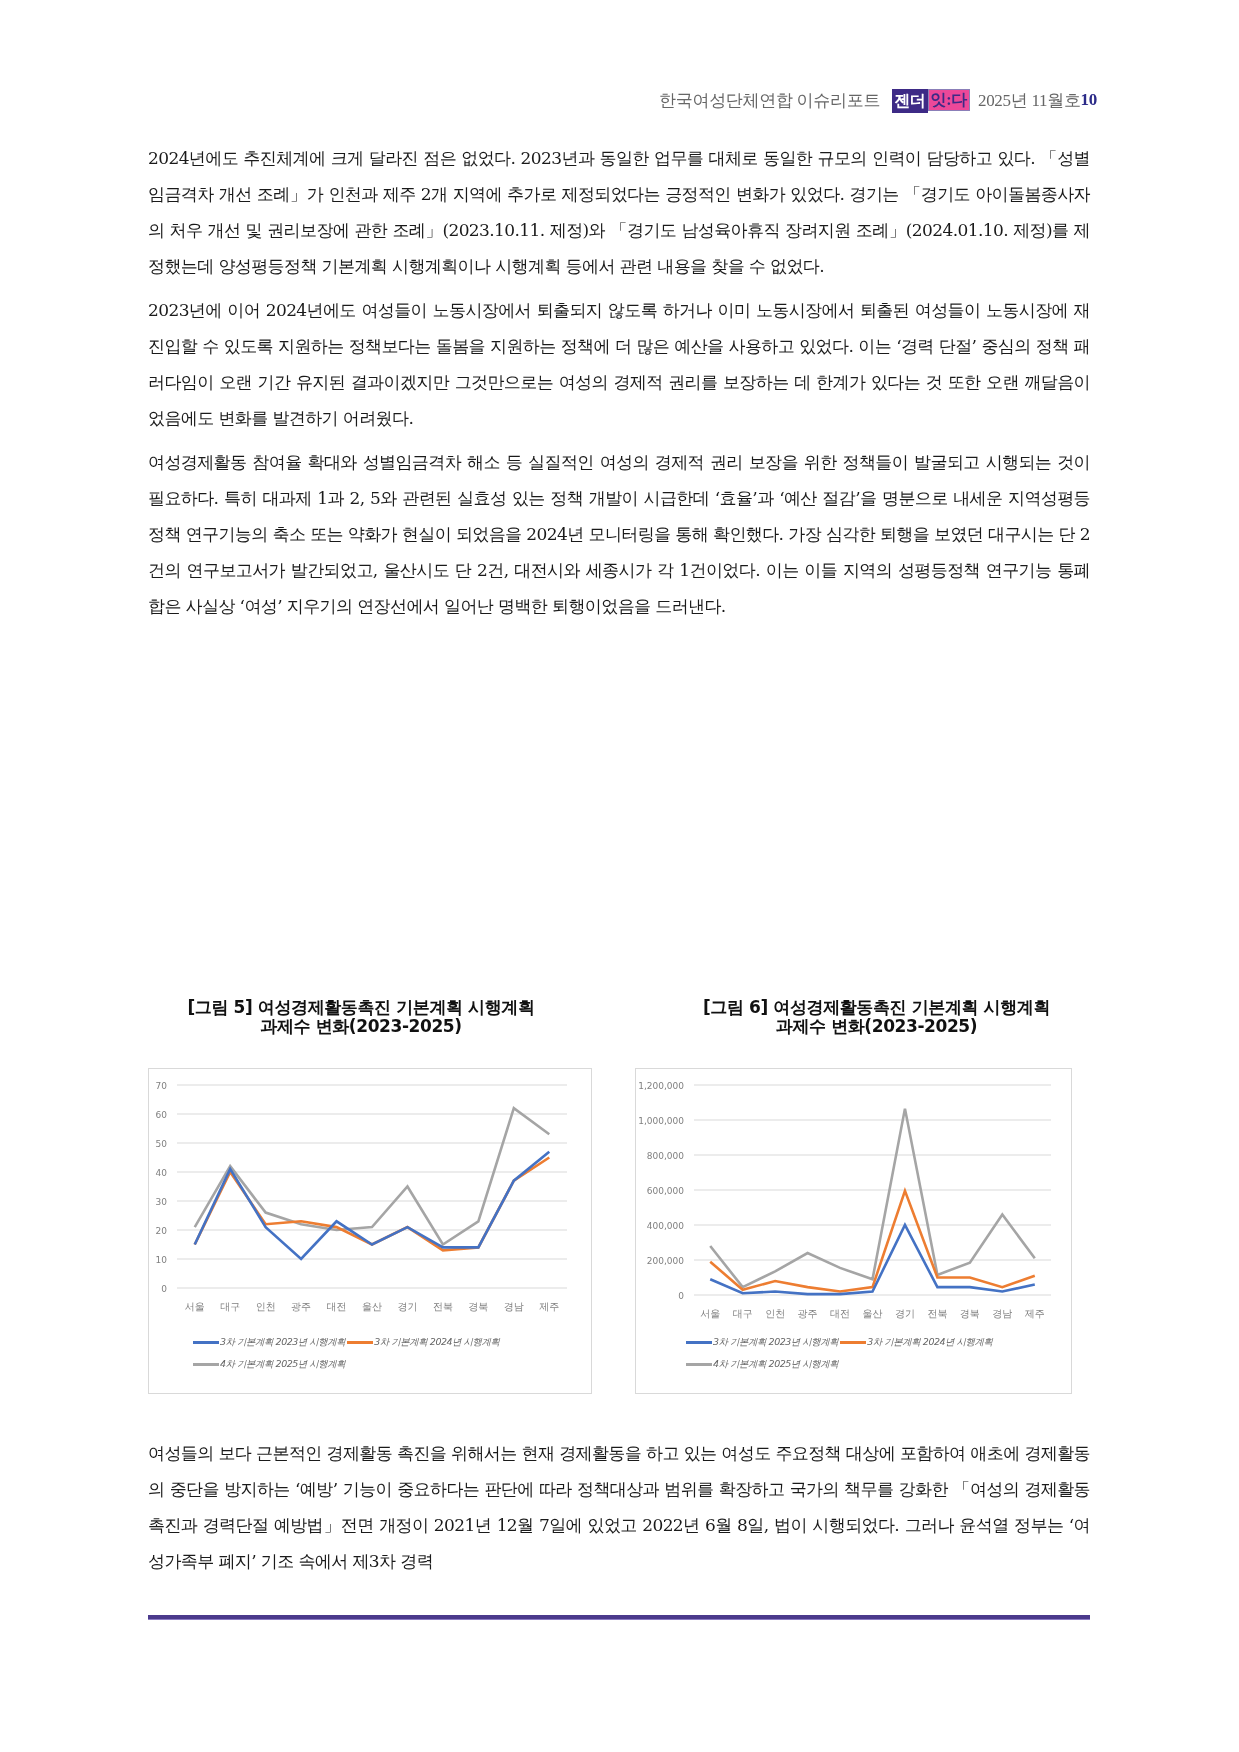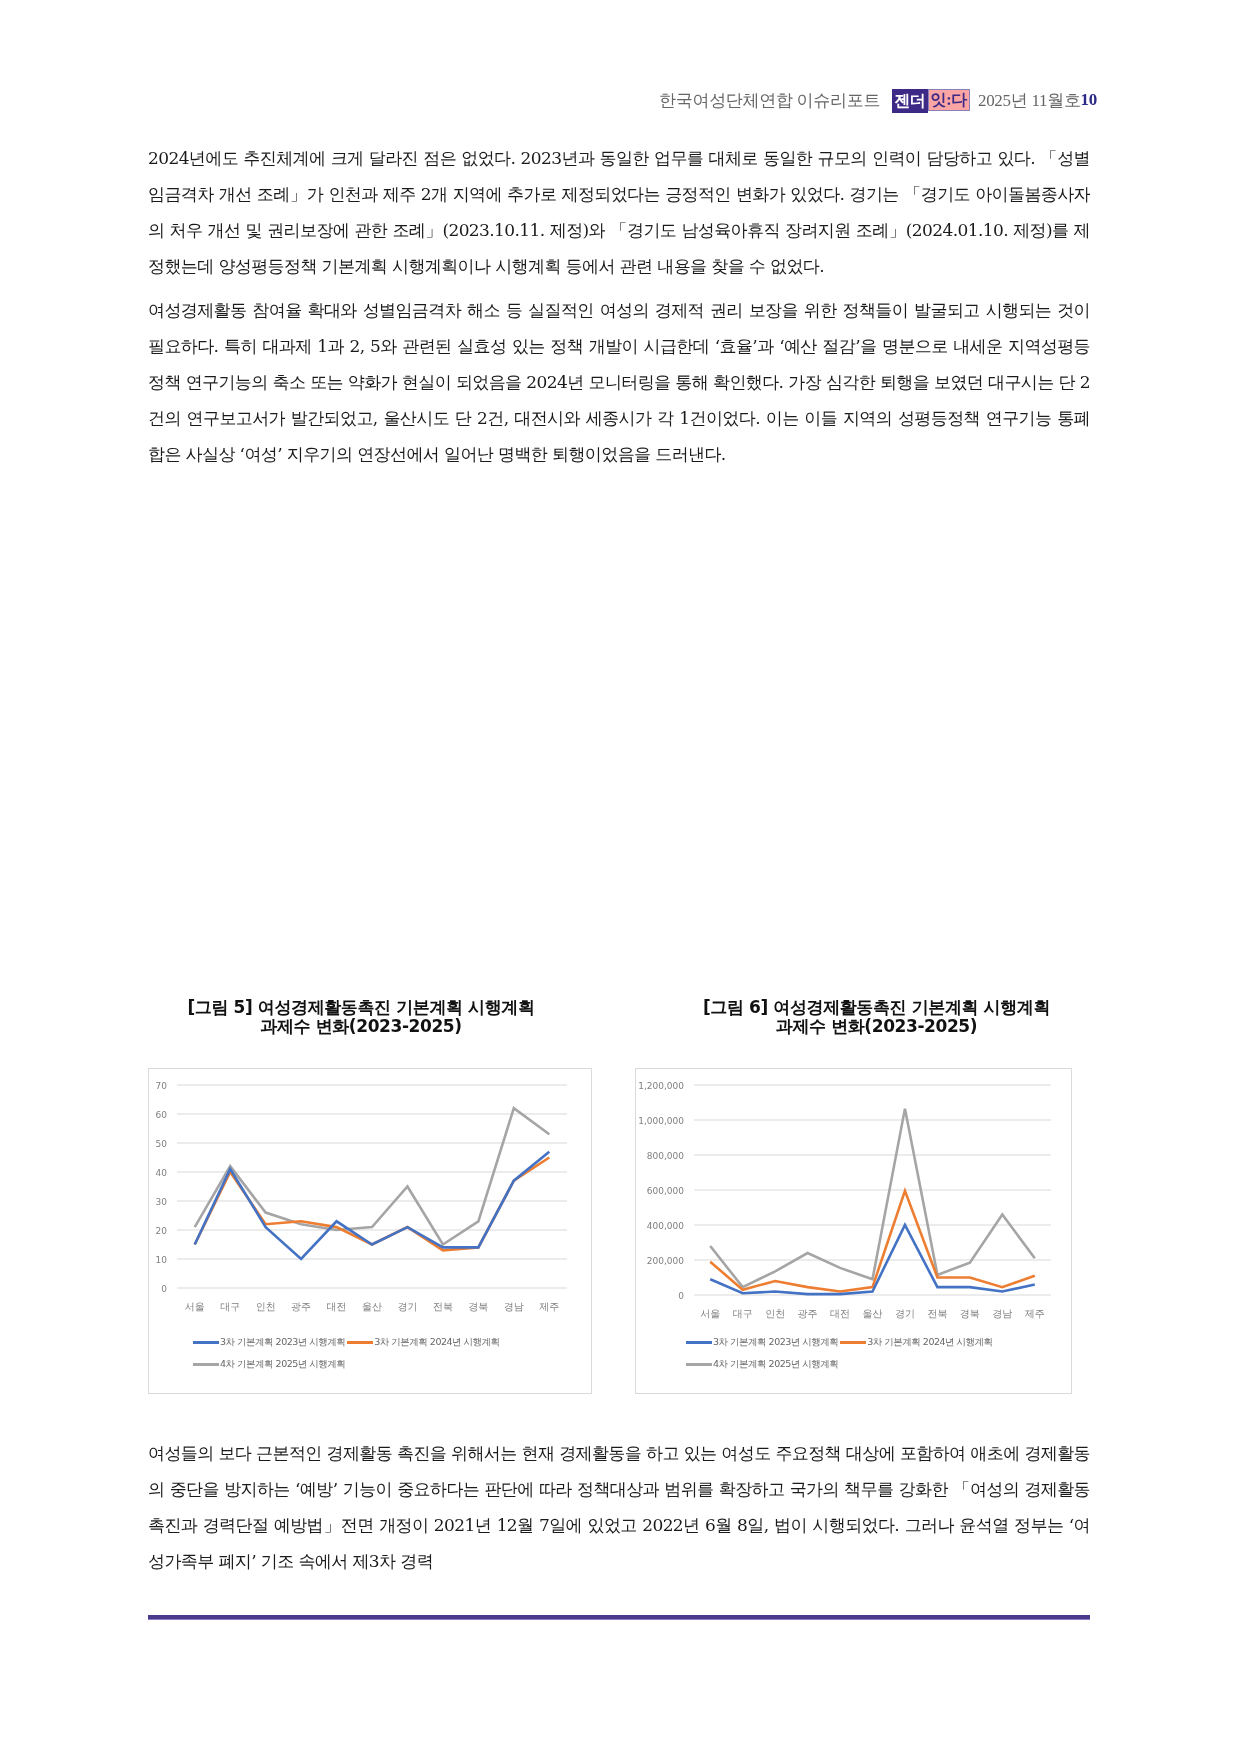--- a/index.html
+++ b/index.html
@@ -1,32 +1,32 @@
 <!DOCTYPE html>
 <html><head>
 <meta charset="utf-8">
 <style>
   html, body { margin: 0; padding: 0; background: #ffffff; }
   body { width: 1239px; height: 1752px; position: relative; overflow: hidden; font-family: "DejaVu Serif", "Liberation Serif", serif; color: #1a1a1a; }
   .header { position: absolute; top: 86px; right: 142px; height: 28px; display: flex; align-items: center; font-family: Liberation Serif, serif; font-size: 17px; color: #666; letter-spacing: -0.3px; white-space: nowrap; text-align: center; }
   .header .org { margin-right: 12px; }
   .badge { display: inline-flex; align-items: stretch; height: 22px; margin-right: 8px; font-weight: bold; font-size: 16px; }
   .badge .dark { background: #3d2a86; color: #fff; padding: 12px 2px; display: inline-flex; align-items: center; }
-  .badge .light { border: 1px solid #8b7fb8; color: #3d2a86; padding: 0 2px; display: inline-flex; align-items: center; background: #fca5a5; }
+  .badge .light { border: 1px solid #8b7fb8; color: #3d2a86; padding: 0 2px; display: inline-flex; align-items: center; background: #ec4899; }
   .header .date { margin-right: 0; }
   .header .page { color: #2b2a88; font-weight: bold; }
 
   .body-text { position: absolute; left: 148px; width: 942px; font-size: 17px; line-height: 36px; text-align: justify; letter-spacing: -0.6px; }
   .body-text p { margin: 0 0 8px 0; }
 
   .figure { position: absolute; top: 998px; }
   .fig-title { font-family: "DejaVu Sans", "Liberation Sans", sans-serif; font-weight: bold; font-size: 17px; line-height: 19px; text-align: center; color: #111; letter-spacing: -0.4px; }
   .chart-box { position: absolute; border: 1px solid #d9d9d9; background: #fff; }
   .chart-box svg { display: block; }
-  .legend { position: absolute; font-family: "DejaVu Sans", "Liberation Sans", sans-serif; font-size: 9.5px; color: #666; letter-spacing: -0.5px; }
+  .legend { position: absolute; font-family: "DejaVu Sans", "Liberation Sans", sans-serif; font-size: 9.5px; color: #666; letter-spacing: -0.5px; font-style: italic; }
   .legend .row { display: flex; align-items: center; height: 22px; }
   .legend .item { display: inline-flex; align-items: center; margin-right: 2px; }
   .legend .swatch { display: inline-block; width: 26px; height: 3px; margin-right: 1px; }
 
   .footer-rule { position: absolute; left: 148px; width: 942px; top: 1615px; height: 4px; background: #4b3a8c; border-bottom: 1px solid #8c7cc4; }
 </style>
 </head>
 <body>
 
 <div class="header">
@@ -34,20 +34,21 @@
   <span class="badge">
     <span class="dark">젠더</span>
     <span class="light">잇:다</span>
   </span>
   <span class="date">2025년 11월호</span>
   <span class="page">10</span>
 </div>
 
 <div class="body-text" style="top:140px;">
   <p>2024년에도 추진체계에 크게 달라진 점은 없었다. 2023년과 동일한 업무를 대체로 동일한 규모의 인력이 담당하고 있다. 「성별임금격차 개선 조례」가 인천과 제주 2개 지역에 추가로 제정되었다는 긍정적인 변화가 있었다. 경기는 「경기도 아이돌봄종사자의 처우 개선 및 권리보장에 관한 조례」(2023.10.11. 제정)와 「경기도 남성육아휴직 장려지원 조례」(2024.01.10. 제정)를 제정했는데 양성평등정책 기본계획 시행계획이나 시행계획 등에서 관련 내용을 찾을 수 없었다.</p>
+  <p>2023년에 이어 2024년에도 여성들이 노동시장에서 퇴출되지 않도록 하거나 이미 노동시장에서 퇴출된 여성들이 노동시장에 재진입할 수 있도록 지원하는 정책보다는 돌봄을 지원하는 정책에 더 많은 예산을 사용하고 있었다. 이는 ‘경력 단절’ 중심의 정책 패러다임이 오랜 기간 유지된 결과이겠지만 그것만으로는 여성의 경제적 권리를 보장하는 데 한계가 있다는 것 또한 오랜 깨달음이었음에도 변화를 발견하기 어려웠다.</p>
   <p>여성경제활동 참여율 확대와 성별임금격차 해소 등 실질적인 여성의 경제적 권리 보장을 위한 정책들이 발굴되고 시행되는 것이 필요하다. 특히 대과제 1과 2, 5와 관련된 실효성 있는 정책 개발이 시급한데 ‘효율’과 ‘예산 절감’을 명분으로 내세운 지역성평등정책 연구기능의 축소 또는 약화가 현실이 되었음을 2024년 모니터링을 통해 확인했다. 가장 심각한 퇴행을 보였던 대구시는 단 2건의 연구보고서가 발간되었고, 울산시도 단 2건, 대전시와 세종시가 각 1건이었다. 이는 이들 지역의 성평등정책 연구기능 통폐합은 사실상 ‘여성’ 지우기의 연장선에서 일어난 명백한 퇴행이었음을 드러낸다.</p>
 </div>
 
 <div class="figure" style="left:140px; width:442px;">
   <div class="fig-title">
     <div>[그림 5] 여성경제활동촉진 기본계획 시행계획</div>
     <div>과제수 변화(2023-2025)</div>
   </div>
 </div>
 <div class="chart-box" style="left:148px; top:1068px; width:442px; height:324px;">

